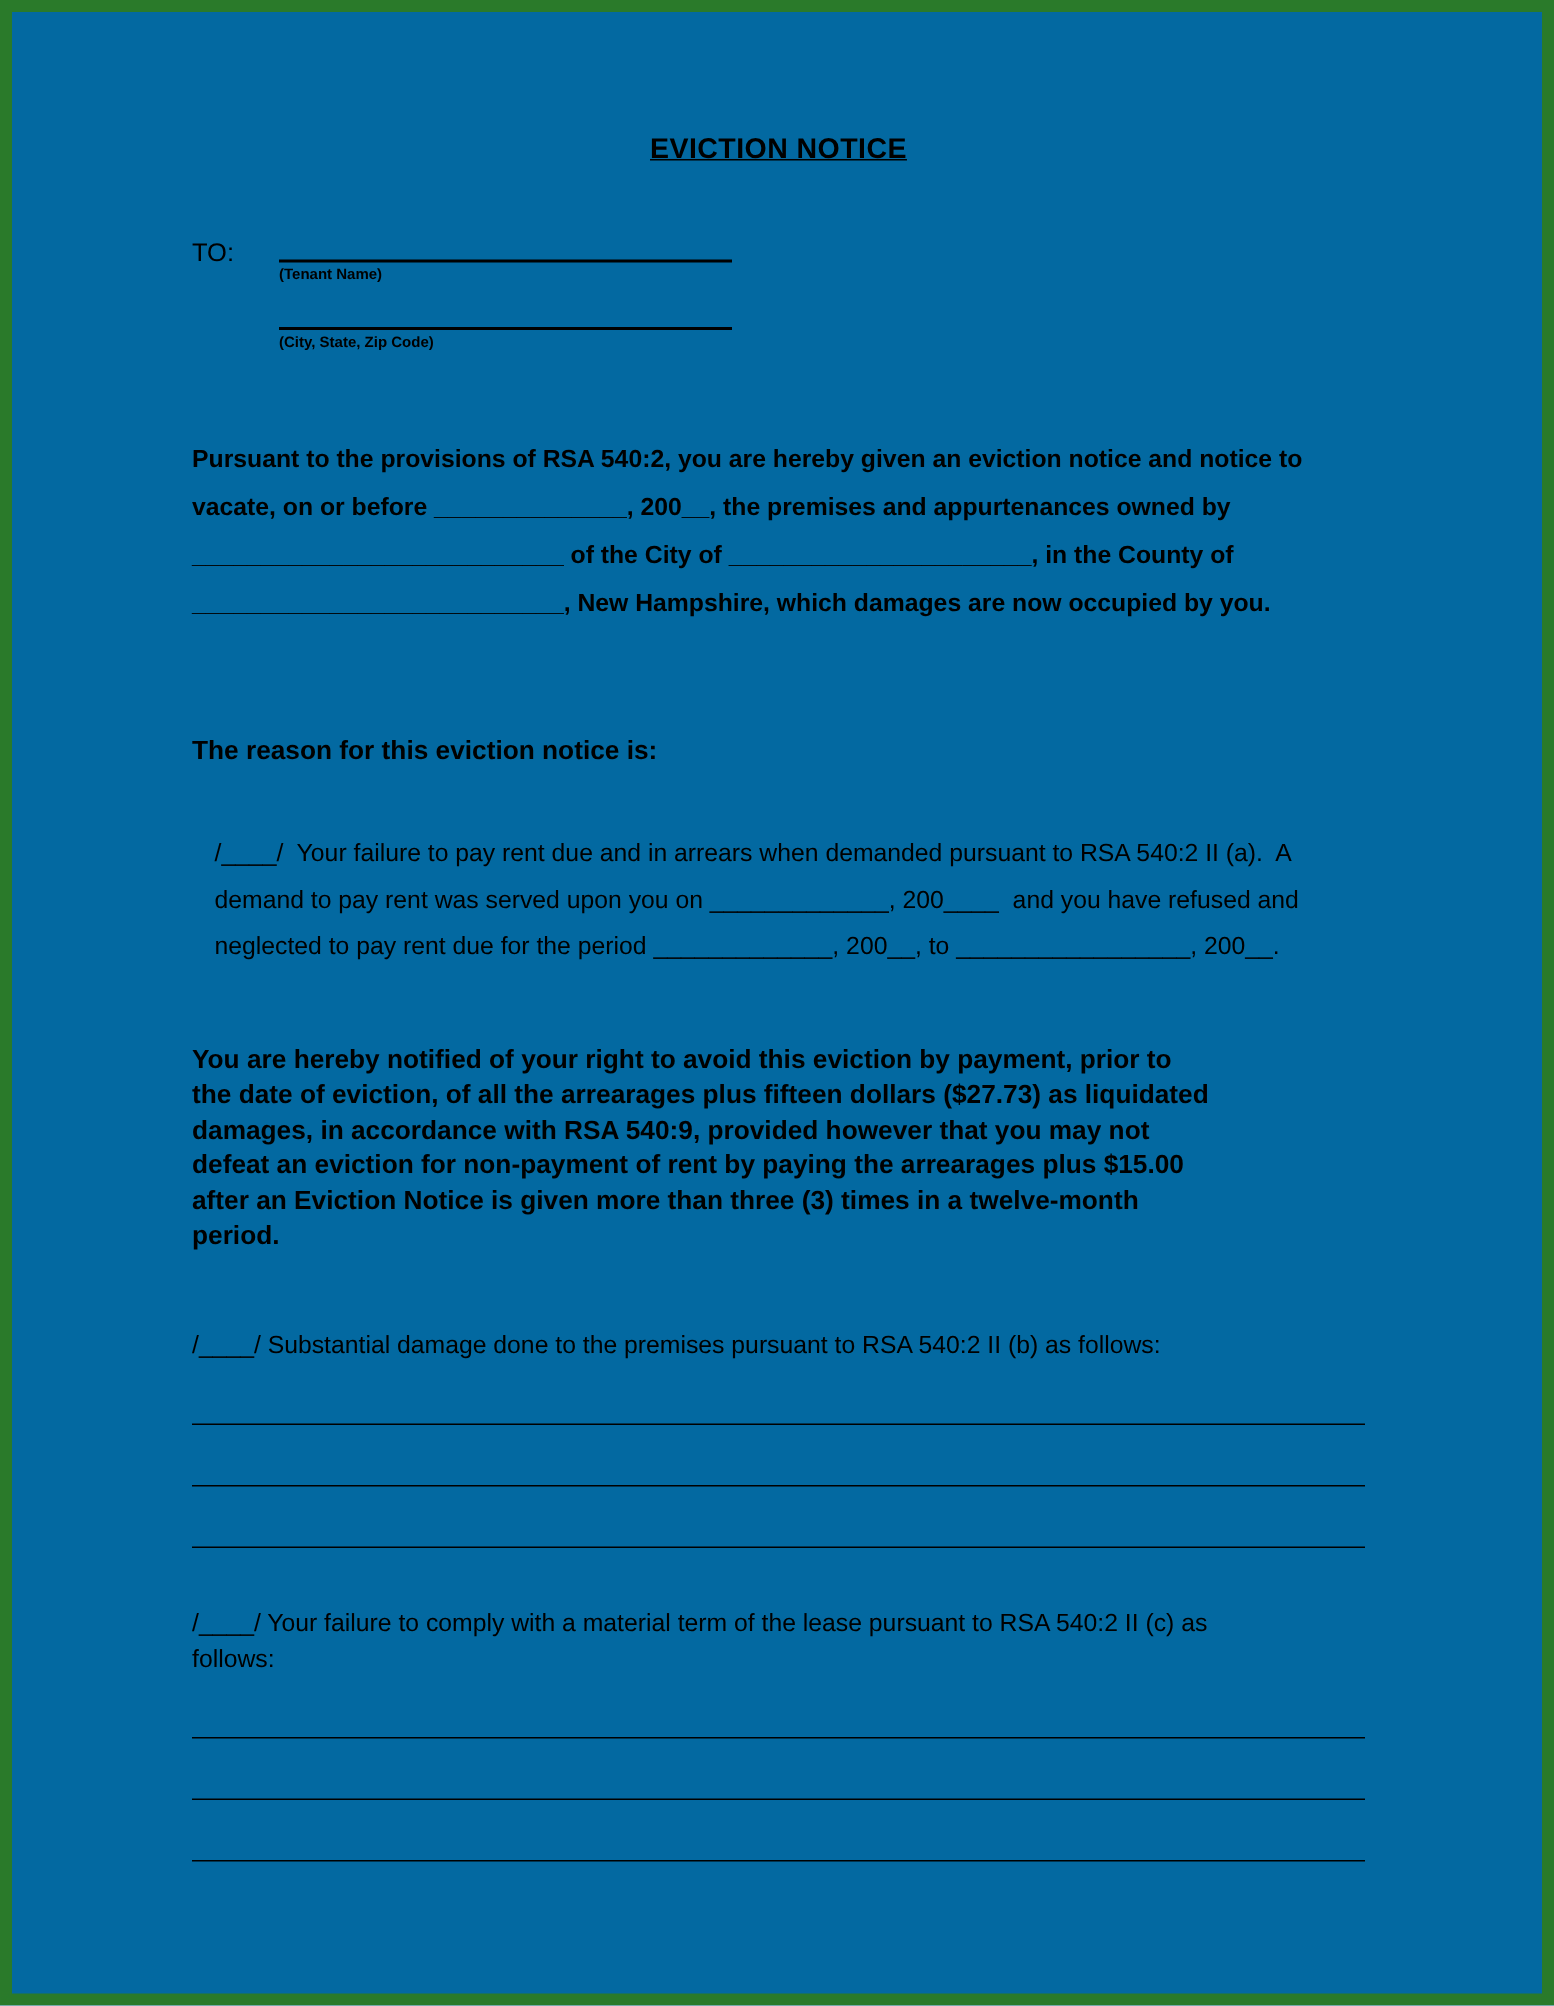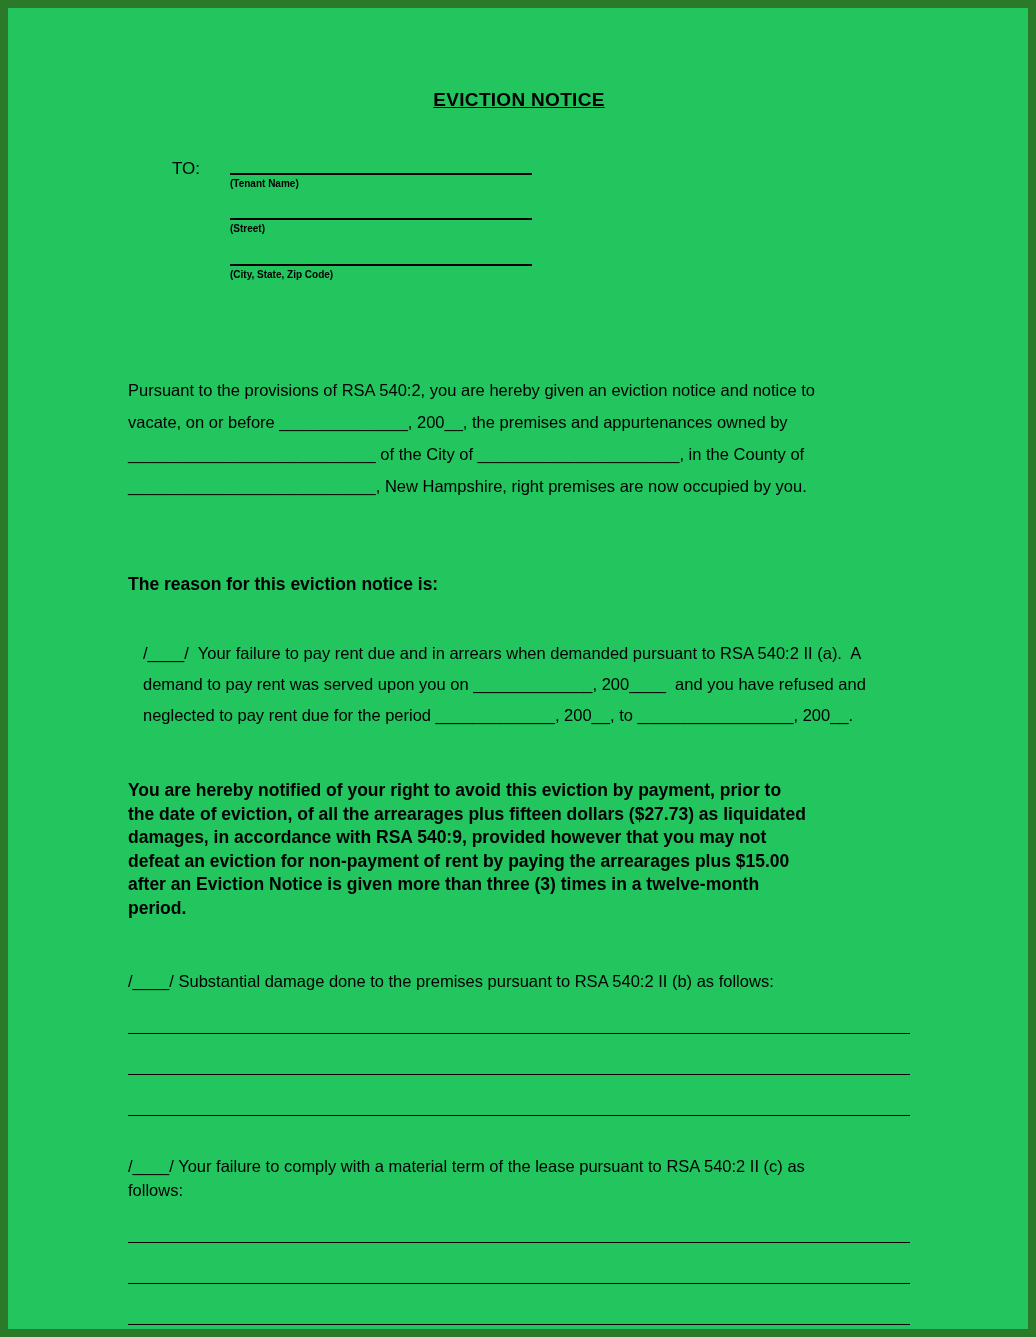--- a/index.html
+++ b/index.html
@@ -7,60 +7,59 @@
   body {
     width: 1036px;
     height: 1337px;
     font-family: "Liberation Sans", sans-serif;
     color: #000000;
   }
   .frame {
     width: 1036px;
     height: 1337px;
     border: 8px solid #2a7a2a;
-    background: #22c55e;
+    background: #0369a1;
     overflow: hidden;
   }
   .page {
     padding: 0 118px 0 120px;
     font-size: 16.5px;
     line-height: 1.25;
   }
   .title {
     margin-top: 80px;
     text-align: center;
     font-size: 19px;
     font-weight: bold;
     text-decoration: underline;
     letter-spacing: 0.3px;
   }
   .to-block {
     margin-top: 46px;
     display: flex;
     align-items: flex-start;
-    margin-left: 44px;
   }
   .to-label {
     width: 58px;
     font-size: 17px;
     padding-top: 0;
   }
   .to-fields { flex: 1; }
   .to-field { margin-bottom: 13px; }
   .write-line {
     width: 302px;
     height: 17px;
     border-bottom: 2px solid #000;
   }
   .caption {
     margin-top: 3px;
     font-size: 10px;
     font-weight: bold;
   }
-  .para { margin-top: 80px; }
+  .para { margin-top: 41px; font-weight: bold; }
   .para .line {
     white-space: pre;
     line-height: 32px;
   }
   .reason-heading {
     margin-top: 72px;
     font-size: 17.5px;
     font-weight: bold;
   }
   .reason-a { margin-top: 42px; margin-left: 15px; }
@@ -104,34 +103,30 @@
 
     <div class="to-block">
       <div class="to-label">TO:</div>
       <div class="to-fields">
         <div class="to-field">
           <div class="write-line"></div>
           <div class="caption">(Tenant Name)</div>
         </div>
         <div class="to-field">
           <div class="write-line"></div>
-          <div class="caption">(Street)</div>
-        </div>
-        <div class="to-field">
-          <div class="write-line"></div>
           <div class="caption">(City, State, Zip Code)</div>
         </div>
       </div>
     </div>
 
     <div class="para">
       <div class="line">Pursuant to the provisions of RSA 540:2, you are hereby given an eviction notice and notice to</div>
       <div class="line">vacate, on or before ______________, 200__, the premises and appurtenances owned by</div>
       <div class="line">___________________________ of the City of ______________________, in the County of</div>
-      <div class="line">___________________________, New Hampshire, right premises are now occupied by you.</div>
+      <div class="line">___________________________, New Hampshire, which damages are now occupied by you.</div>
     </div>
 
     <h2 class="reason-heading">The reason for this eviction notice is:</h2>
 
     <div class="reason-a">
       <div class="line">/____/  Your failure to pay rent due and in arrears when demanded pursuant to RSA 540:2 II (a).  A</div>
       <div class="line">demand to pay rent was served upon you on _____________, 200____  and you have refused and</div>
       <div class="line">neglected to pay rent due for the period _____________, 200__, to _________________, 200__.</div>
     </div>
 

